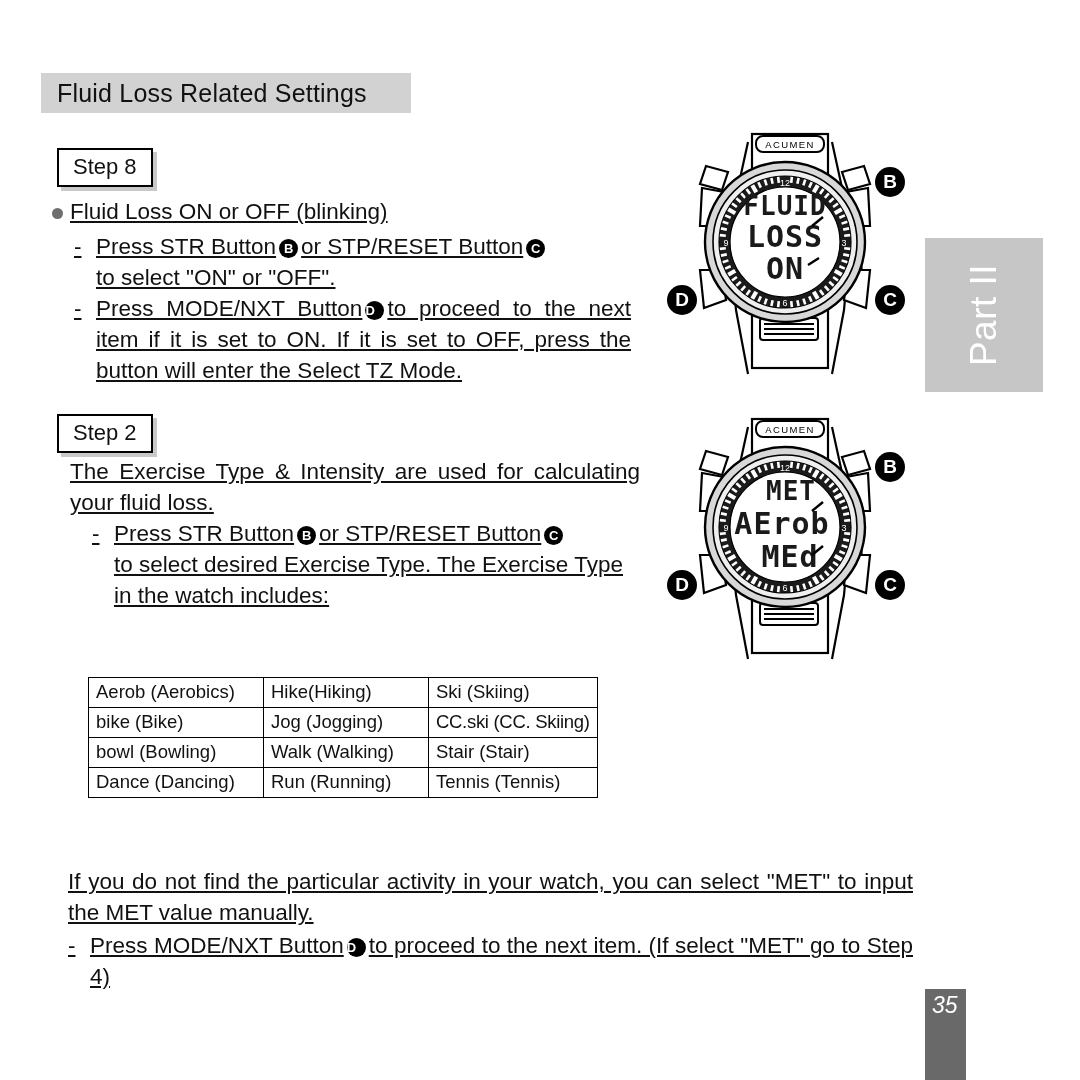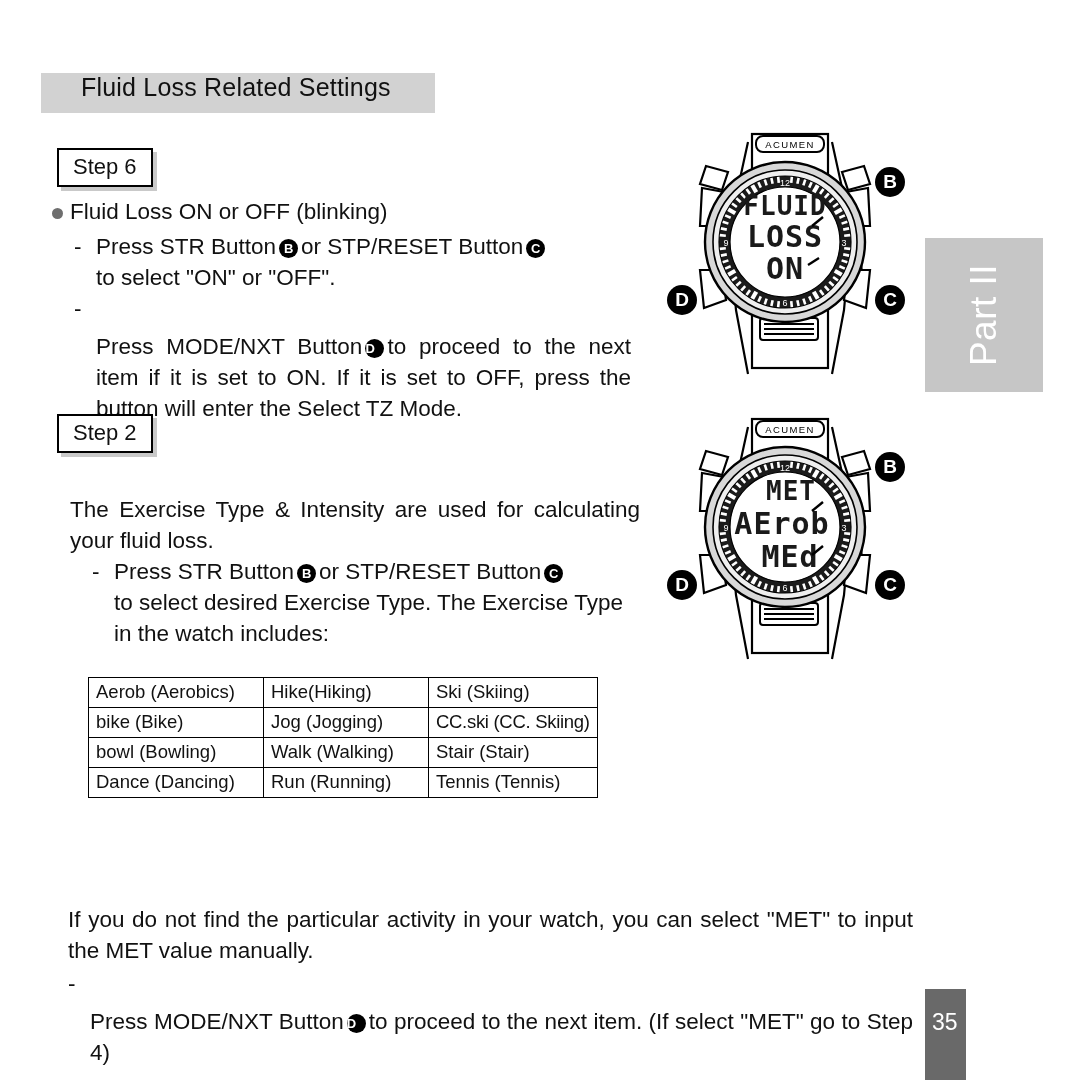--- a/index.html
+++ b/index.html
@@ -10,21 +10,21 @@
     color:#000;
     position:relative;
     overflow:hidden;
   }
   .page{position:absolute;inset:0;}
 
   
   .header-bar{
     position:absolute;left:41px;top:73px;width:370px;height:40px;
     background:#d2d2d2;
-    display:flex;align-items:flex-start;padding-left:24px;
+    display:flex;align-items:center;
   }
   .header-title{
     font-size:25px;font-weight:400;letter-spacing:.2px;
     padding-left:16px;color:#111;
   }
 
   
   .step-box{
     position:absolute;
     border:2px solid #000;
@@ -37,37 +37,38 @@
   }
   #step1-box{left:57px;top:148px;}
   #step2-box{left:57px;top:414px;}
 
   
   .para{
     position:absolute;
     font-size:22.5px;
     line-height:31px;
     color:#111;
+    text-decoration:underline;
   }
   .bullet-line{
     display:flex;align-items:flex-start;
   }
   .bullet{
     width:11px;height:11px;border-radius:50%;
     background:#6e6e6e;flex:0 0 auto;
     margin-top:12px;margin-right:7px;
   }
   .dashline{
     display:flex;align-items:flex-start;
   }
   .dash{
     flex:0 0 auto;width:22px;text-align:left;
     font-size:22.5px;line-height:31px;
   }
-  .just{ text-align:justify; text-align-last:left;margin-top:38px; }
+  .just{ text-align:justify; text-align-last:left; }
 
   
   .btn-badge{
     display:inline-block;
     width:19px;height:19px;border-radius:50%;
     background:#000;color:#fff;
     font-size:13px;font-weight:bold;
     line-height:19px;text-align:center;
     vertical-align:1px;
     margin:0 3px;
@@ -106,22 +107,22 @@
     color:#fff;font-size:37px;white-space:nowrap;
     letter-spacing:.5px;
   }
 
   
   .page-bar{
     position:absolute;left:925px;top:989px;width:41px;height:91px;
     background:#696969;
   }
   .page-bar span{
-    position:absolute;left:7px;top:20px;
-    color:#fff;font-size:23px;
+    position:absolute;left:7px;top:3px;
+    color:#fff;font-size:23px;font-style:italic;
   }
 
   
   .watch{position:absolute;width:250px;height:250px;}
   #watch1{left:660px;top:130px;}
   #watch2{left:660px;top:415px;}
 
   .marker{
     position:absolute;width:30px;height:30px;border-radius:50%;
     background:#000;color:#fff;font-weight:bold;font-size:19px;
@@ -130,21 +131,21 @@
 </style>
 </head>
 <body>
 
 <div class="page">
 
   <div class="header-bar">
     <div class="header-title">Fluid Loss Related Settings</div>
   </div>
 
-  <div class="step-box" id="step1-box">Step 6</div>
+  <div class="step-box" id="step1-box">Step 8</div>
 
   <div class="para" style="left:52px;top:196px;width:580px;">
     <div class="bullet-line">
       <div class="bullet"></div>
       <div>Fluid Loss ON or OFF (blinking)</div>
     </div>
 
     <div class="dashline" style="margin-top:4px;padding-left:22px;">
       <div class="dash">-</div>
       <div style="width:535px;">

